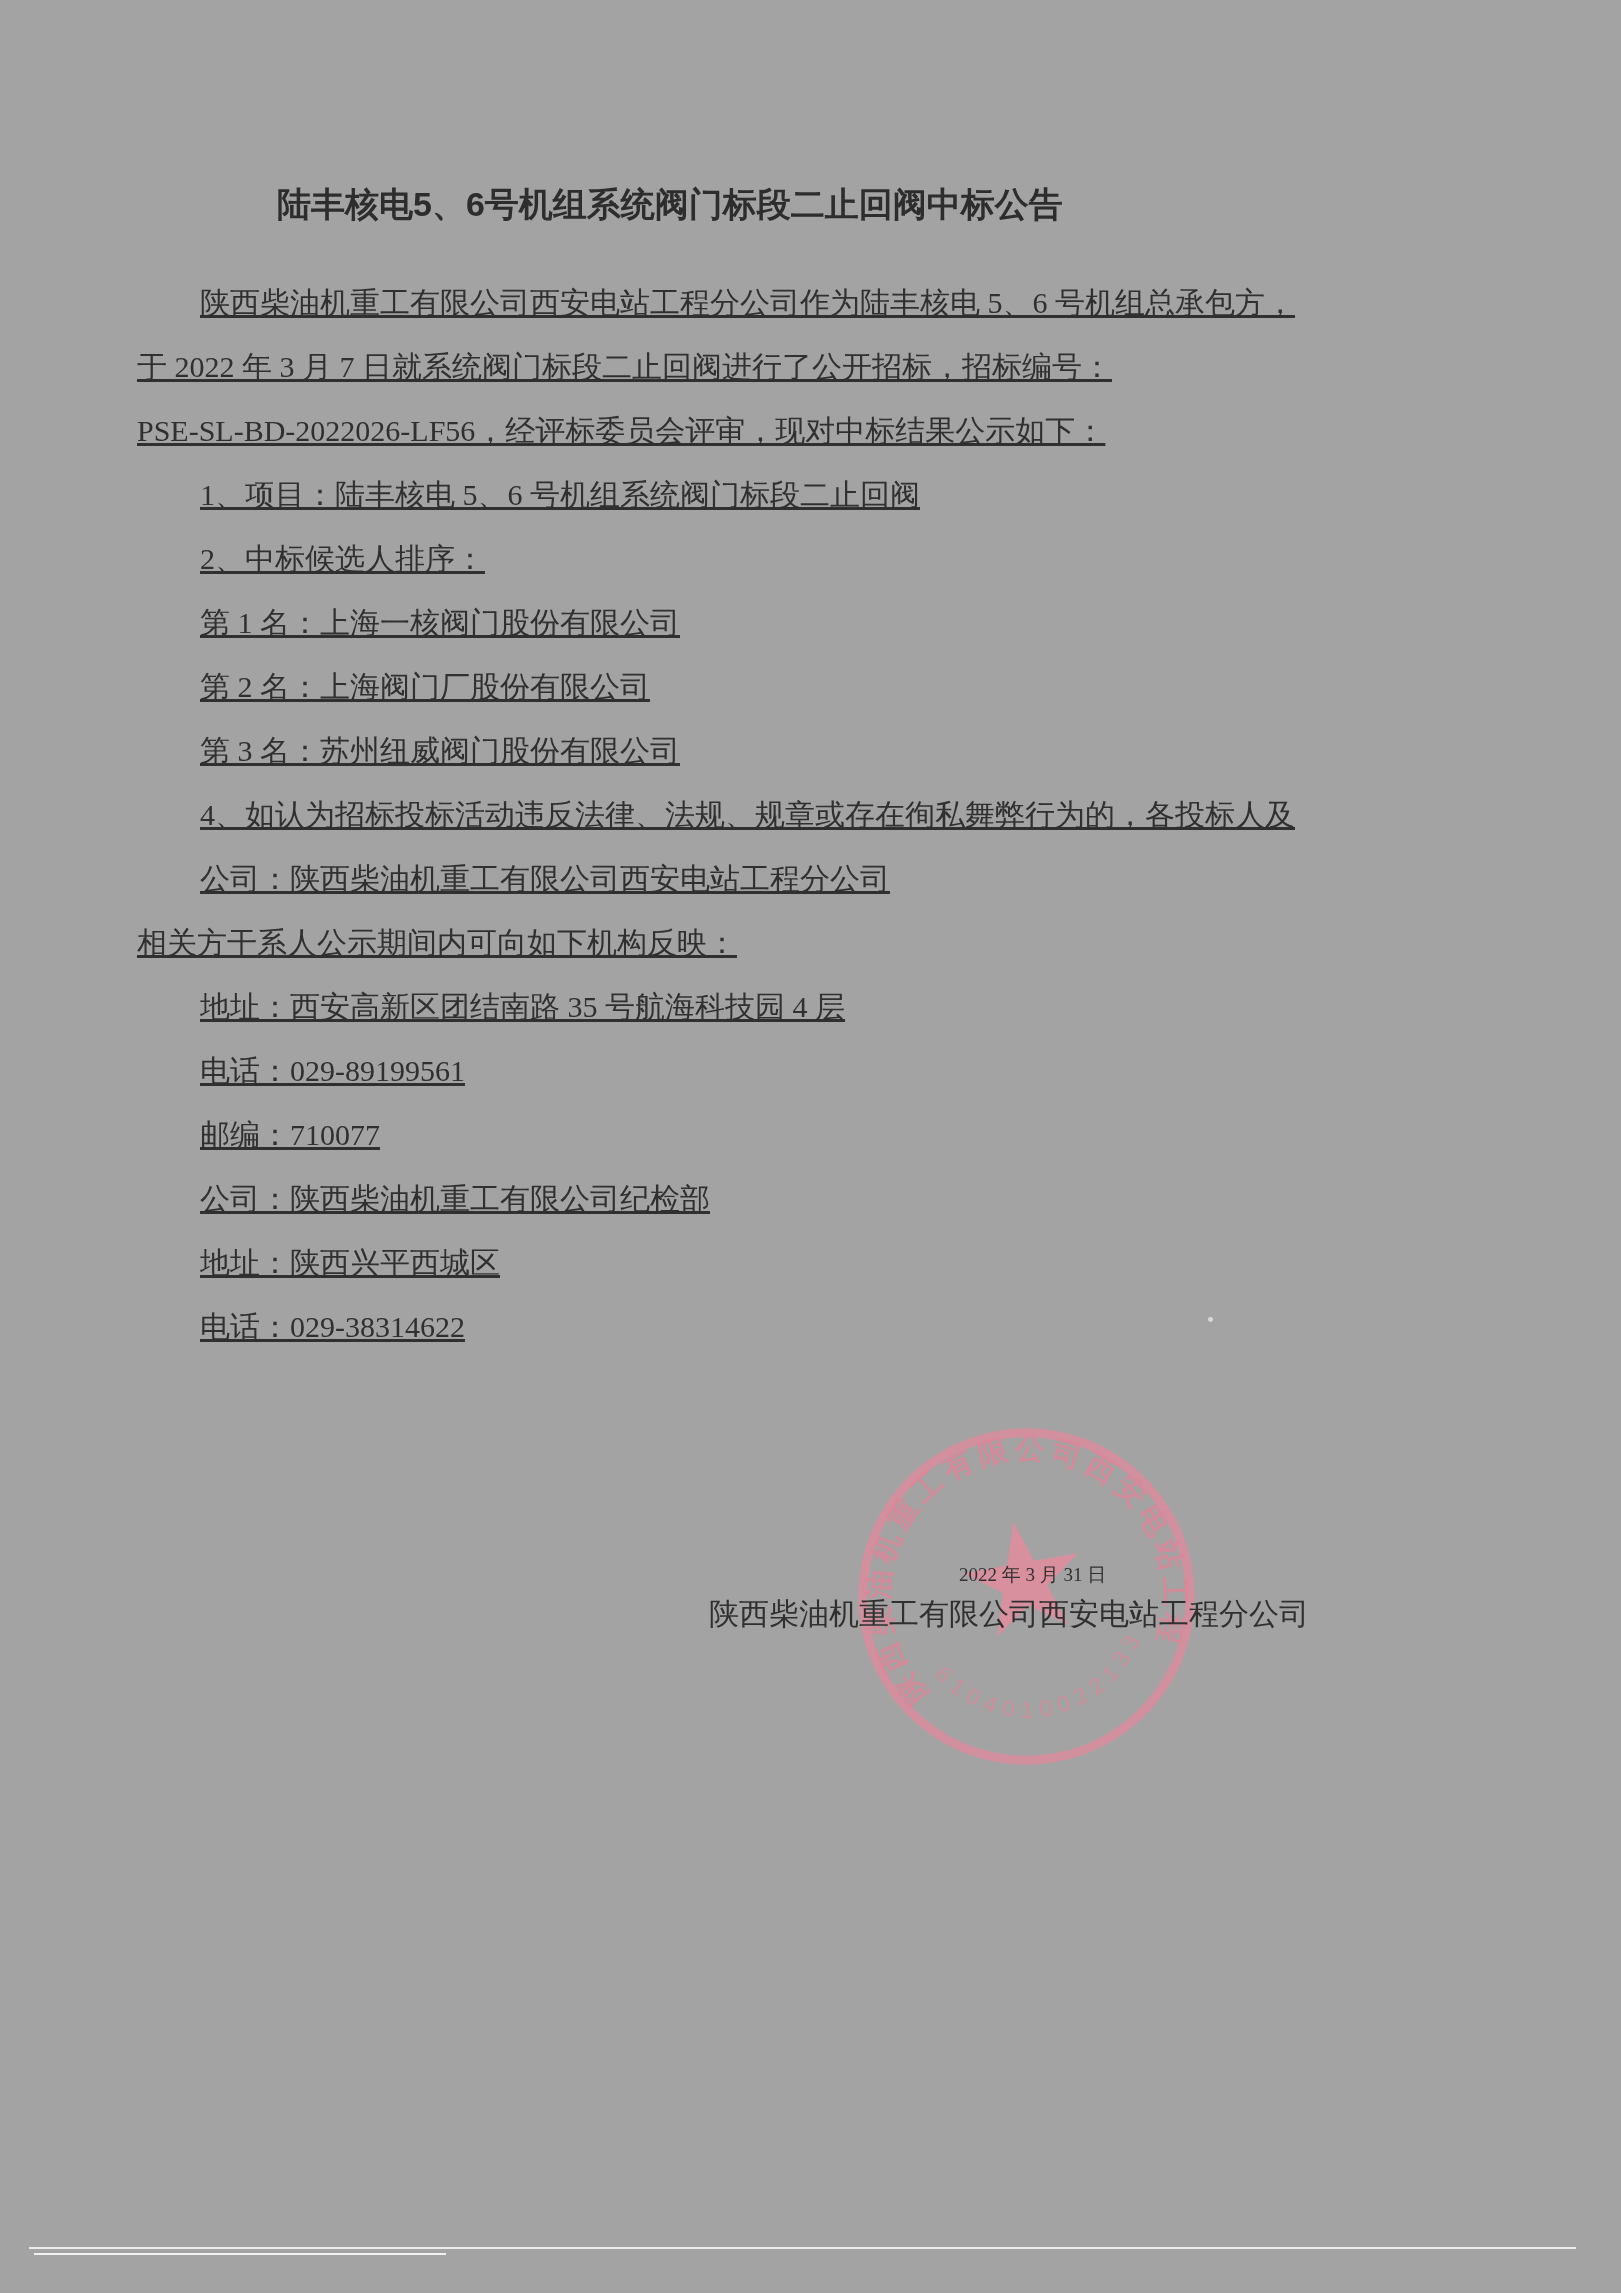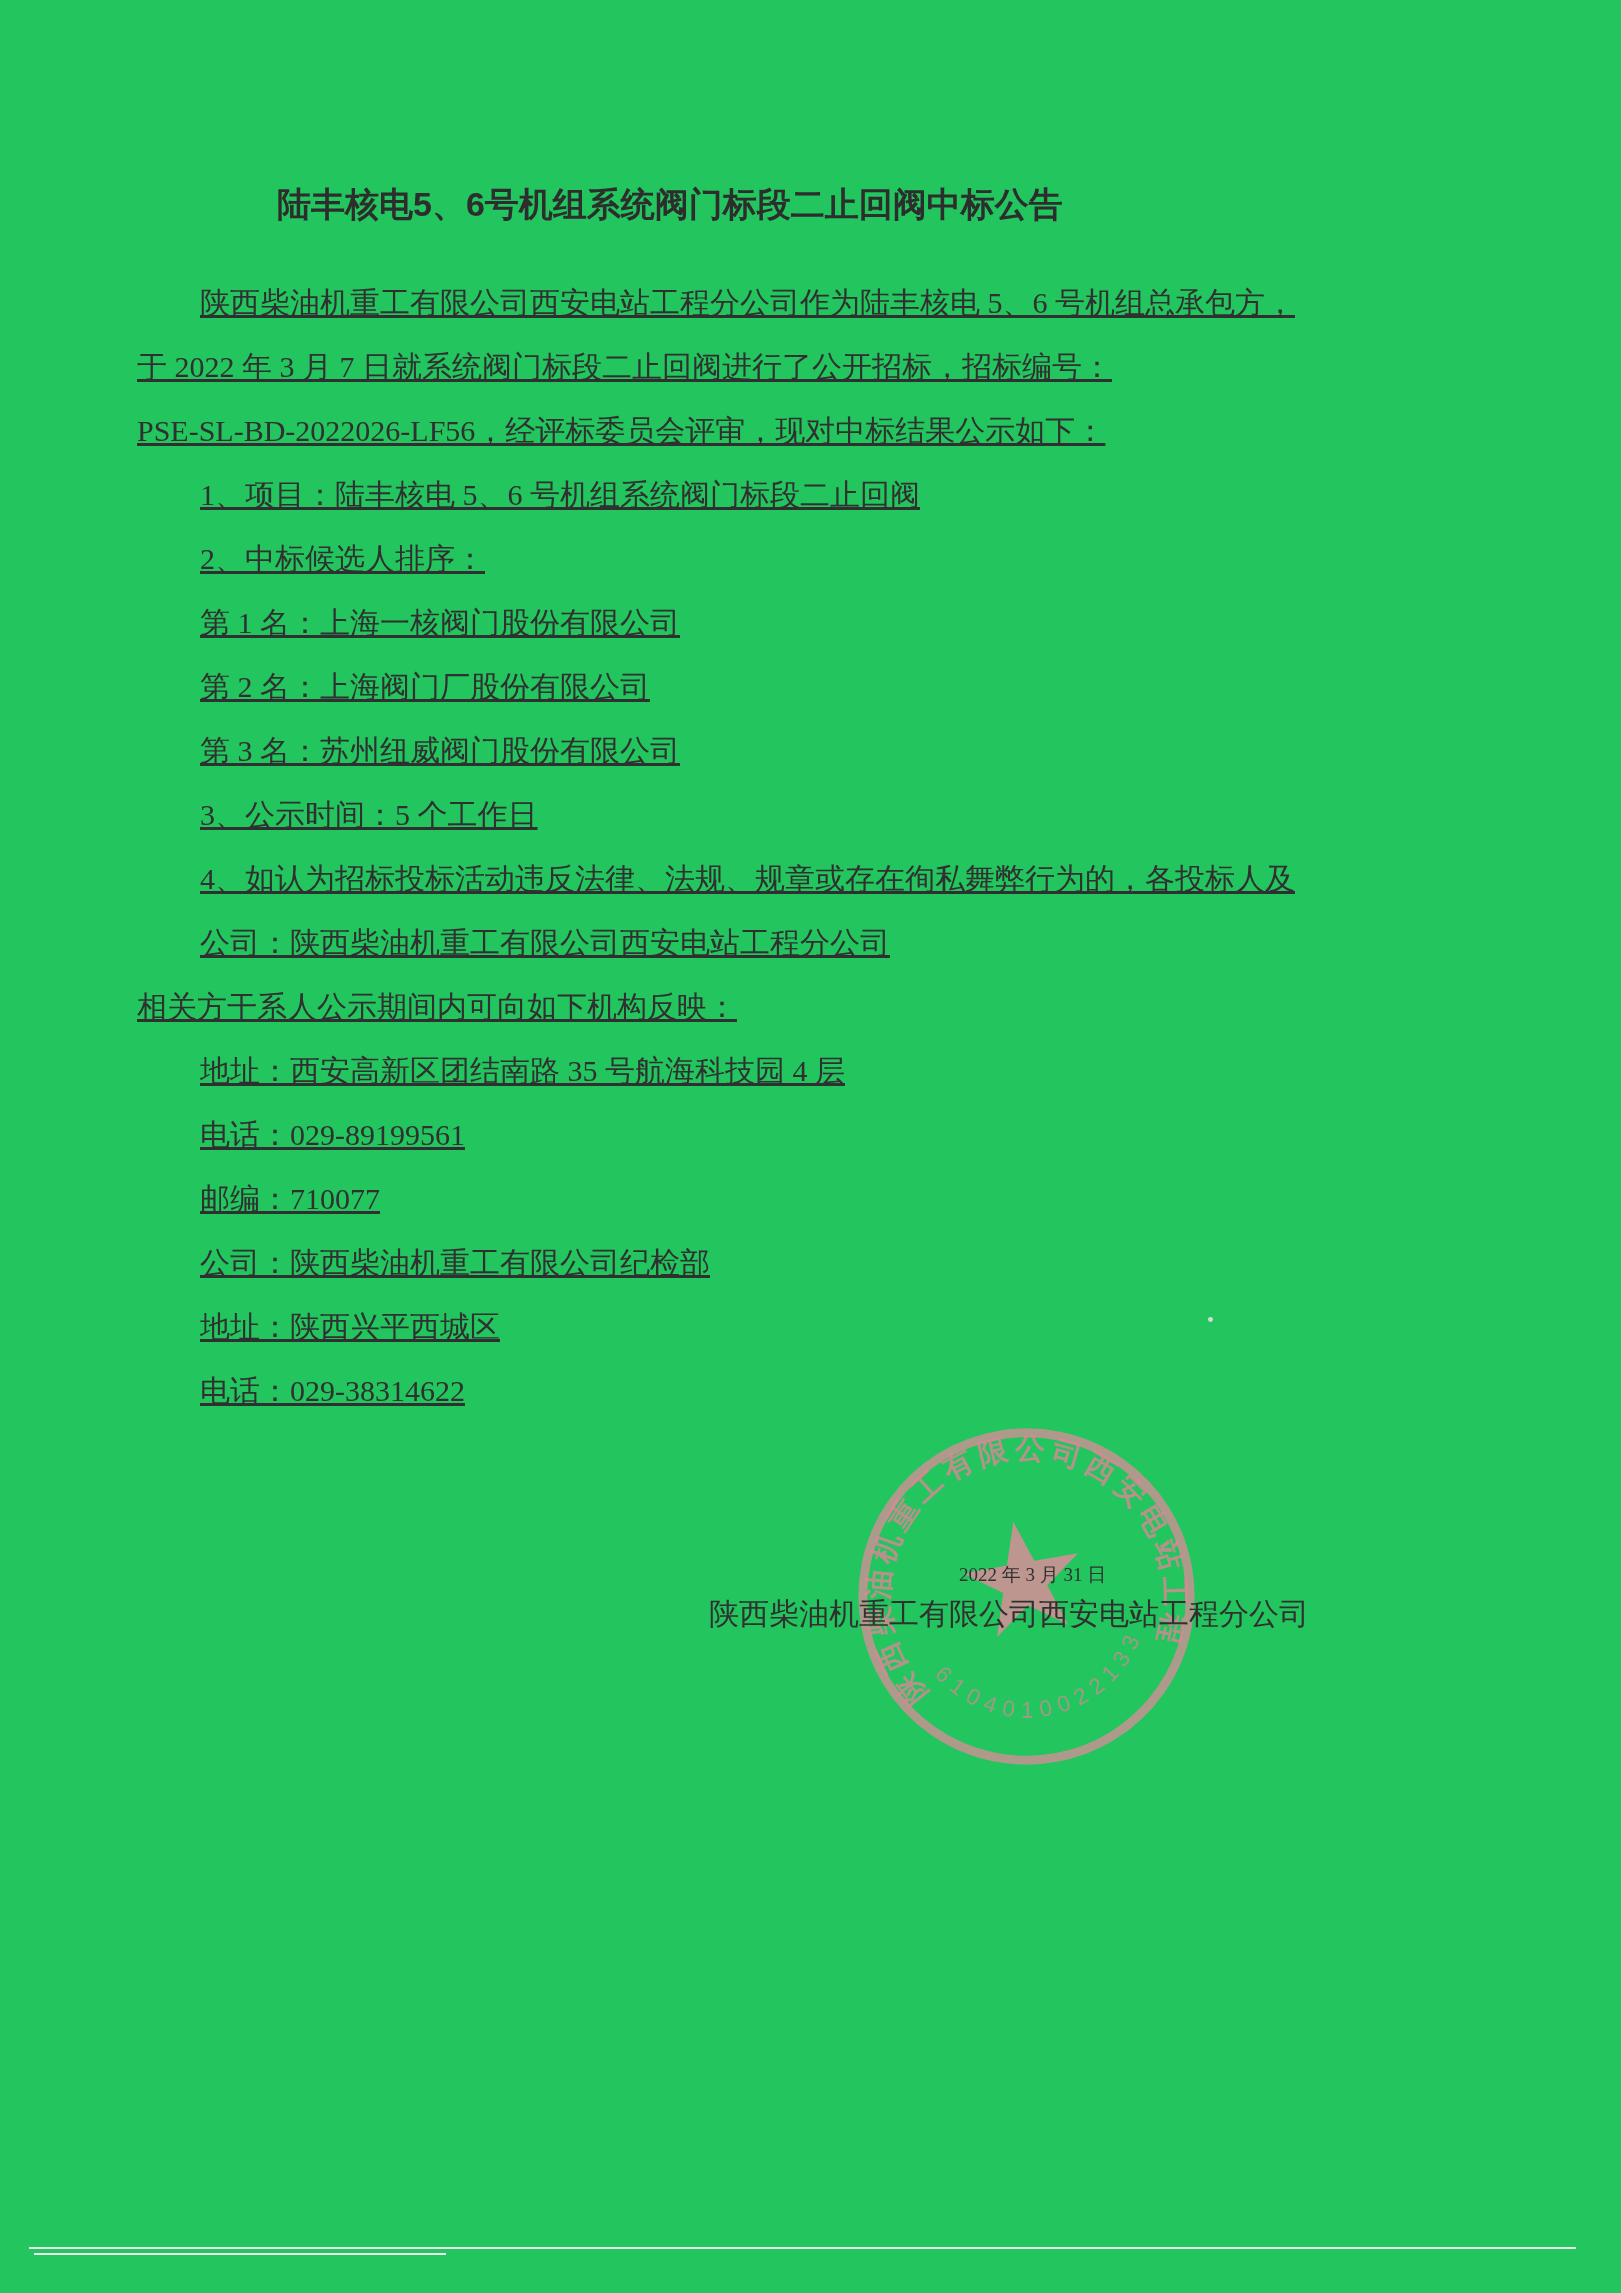--- a/index.html
+++ b/index.html
@@ -4,21 +4,21 @@
 <style>
   html,body{margin:0;padding:0;}
   body{
     width:1621px;height:2294px;
     background:#f4f4f4;
     font-family:"Liberation Serif","DejaVu Serif",serif;
   }
   .page{
     position:relative;
     width:1621px;height:2294px;
-    background:#22c55e;
+    background:#a3a3a3;
     overflow:hidden;
     color:#333;
   }
   .doc-title{
     position:absolute;
     left:277px;top:182px;
     font-family:"Liberation Sans","DejaVu Sans",sans-serif;
     font-weight:bold;
     font-size:34px;
     color:#2d2d2d;
@@ -90,21 +90,20 @@
 
   <div class="body-lines">
       <div class="line indent">陕西柴油机重工有限公司西安电站工程分公司作为陆丰核电 5、6 号机组总承包方，</div>
       <div class="line">于 2022 年 3 月 7 日就系统阀门标段二止回阀进行了公开招标，招标编号：</div>
       <div class="line">PSE-SL-BD-2022026-LF56，经评标委员会评审，现对中标结果公示如下：</div>
       <div class="line indent">1、项目：陆丰核电 5、6 号机组系统阀门标段二止回阀</div>
       <div class="line indent">2、中标候选人排序：</div>
       <div class="line indent">第 1 名：上海一核阀门股份有限公司</div>
       <div class="line indent">第 2 名：上海阀门厂股份有限公司</div>
       <div class="line indent">第 3 名：苏州纽威阀门股份有限公司</div>
-      <div class="line indent">3、公示时间：5 个工作日</div>
       <div class="line indent">4、如认为招标投标活动违反法律、法规、规章或存在徇私舞弊行为的，各投标人及</div>
       <div class="line indent">公司：陕西柴油机重工有限公司西安电站工程分公司</div>
       <div class="line">相关方干系人公示期间内可向如下机构反映：</div>
       <div class="line indent">地址：西安高新区团结南路 35 号航海科技园 4 层</div>
       <div class="line indent">电话：029-89199561</div>
       <div class="line indent">邮编：710077</div>
       <div class="line indent">公司：陕西柴油机重工有限公司纪检部</div>
       <div class="line indent">地址：陕西兴平西城区</div>
       <div class="line indent">电话：029-38314622</div>
     </div>

